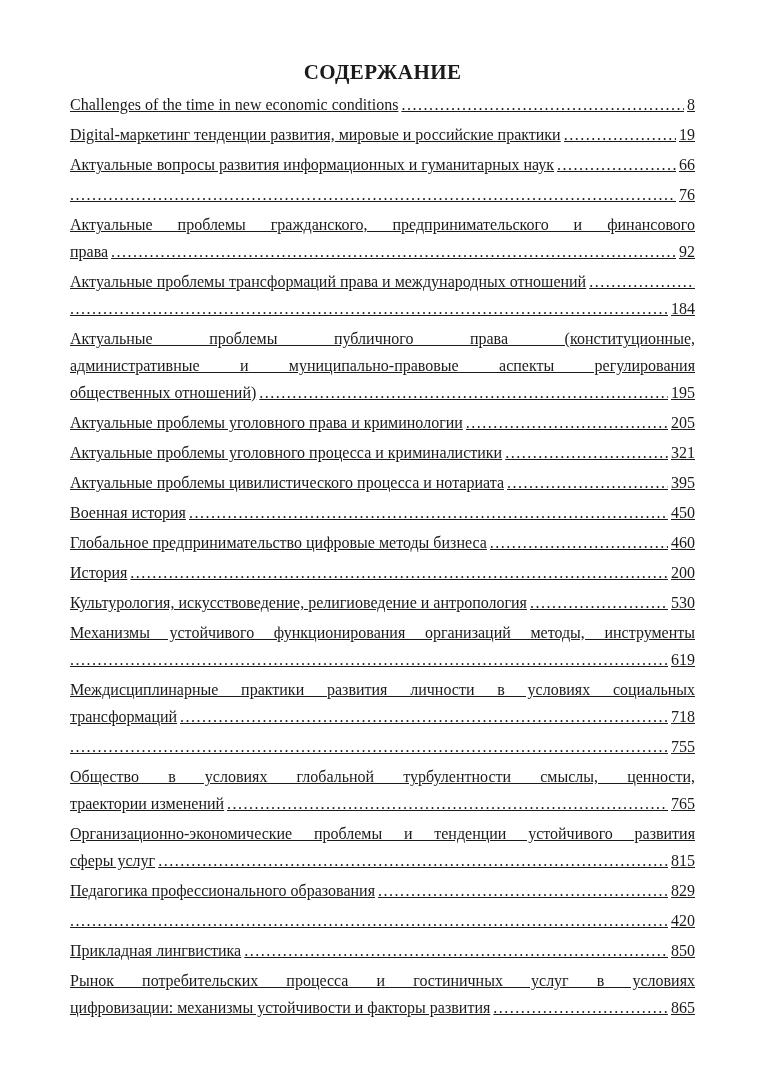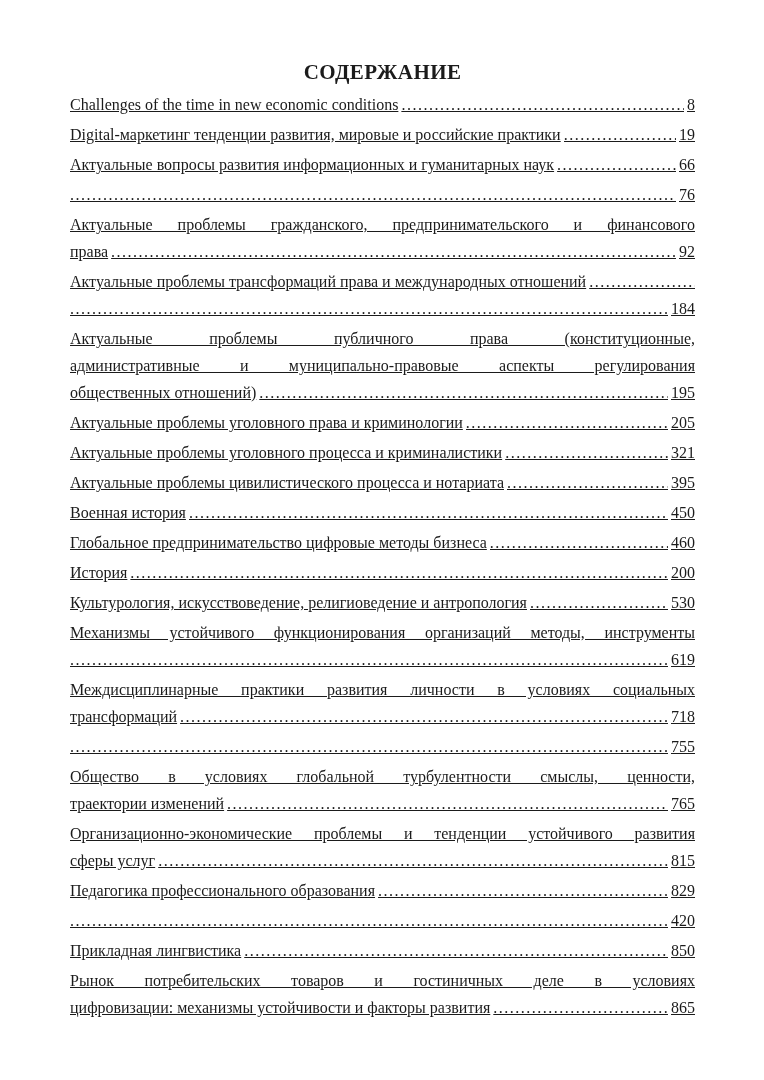--- a/index.html
+++ b/index.html
@@ -218,21 +218,21 @@
         </div>
       </div>
       <div class="entry">
         <div class="line leader-line">
           <span class="ltext">Прикладная лингвистика</span>
           <span class="dots">....................................................................................................................................................................................................................................................................</span>
           <span class="pnum">850</span>
         </div>
       </div>
       <div class="entry">
-        <div class="line jline">Рынок потребительских товаров и гостиничных деле в условиях</div>
+        <div class="line jline">Рынок потребительских процесса и гостиничных услуг в условиях</div>
         <div class="line leader-line">
           <span class="ltext">цифровизации: механизмы устойчивости и факторы развития</span>
           <span class="dots">....................................................................................................................................................................................................................................................................</span>
           <span class="pnum">865</span>
         </div>
       </div>
     </div>
 </div>
 
 </body></html>

